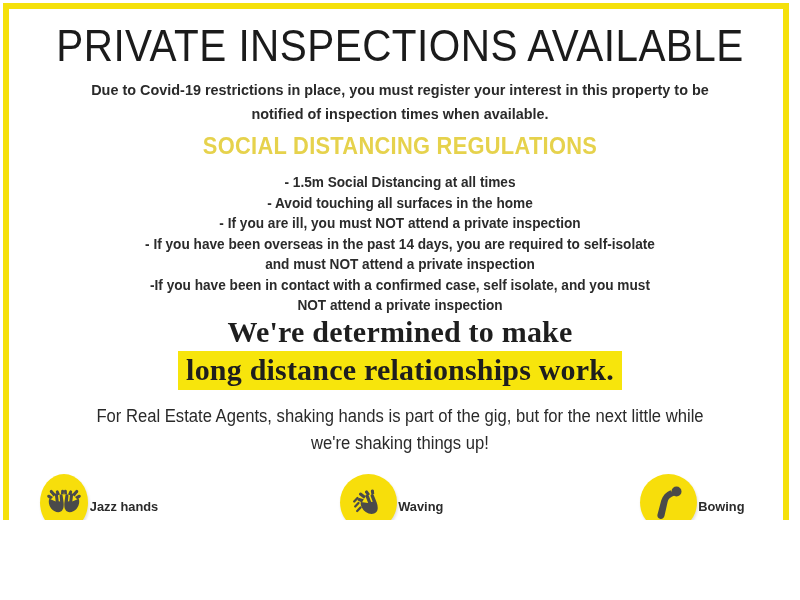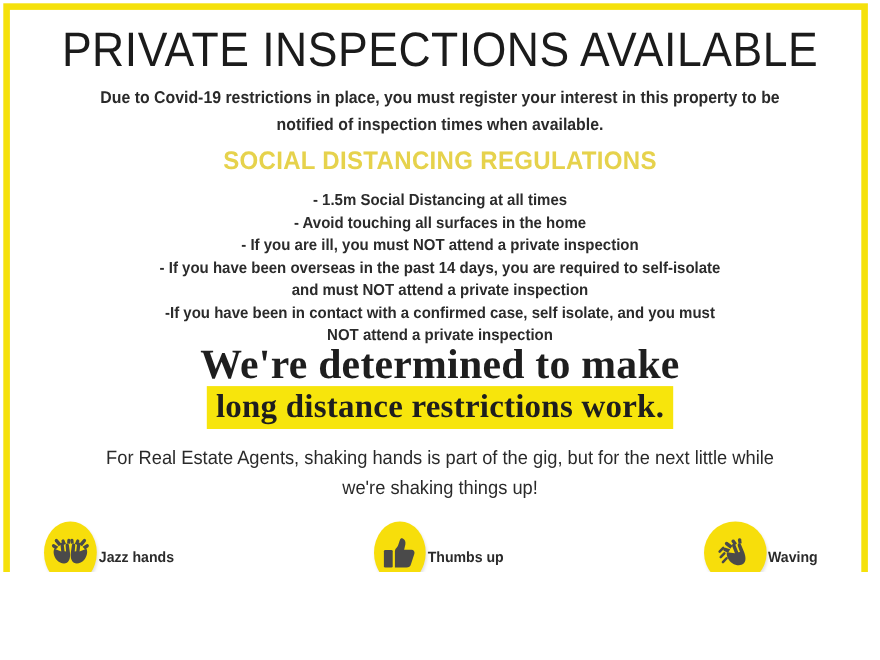--- a/index.html
+++ b/index.html
@@ -95,21 +95,21 @@
     left: 0;
     top: 315px;
     width: 800px;
     text-align: center;
     font-family: "Liberation Serif", "DejaVu Serif", serif;
     font-weight: bold;
     color: #1e1e1e;
   }
   #headline .hl-line1 {
     display: block;
-    font-size: 38px;
+    font-size: 30px;
     line-height: 34px;
     letter-spacing: 0.2px;
     white-space: nowrap;
   }
   #headline .hl-line2-wrap {
     display: block;
     margin-top: 2px;
     line-height: 30px;
   }
   #headline .hl-line2 {
@@ -193,21 +193,21 @@
     <div class="rule-line">- If you are ill, you must NOT attend a private inspection</div>
     <div class="rule-line">- If you have been overseas in the past 14 days, you are required to self-isolate</div>
     <div class="rule-line">and must NOT attend a private inspection</div>
     <div class="rule-line">-If you have been in contact with a confirmed case, self isolate, and you must</div>
     <div class="rule-line">NOT attend a private inspection</div>
   </div>
 
   <div id="headline">
     <span class="hl-line1">We're determined to make</span>
     <span class="hl-line2-wrap">
-      <span class="hl-line2">long distance restrictions work.</span>
+      <span class="hl-line2">long distance relationships work.</span>
     </span>
   </div>
 
   <div id="closing">For Real Estate Agents, shaking hands is part of the gig, but for the next little while we're shaking things up!</div>
 
   <div id="gestures">
 
     <div class="gesture">
       <div class="gesture-circle">
         <svg width="36" height="30" viewBox="0 0 36 30" fill="#4A4A4A">
@@ -223,29 +223,20 @@
             <path d="M10.2 4.4 L8.8 0.9 a1.5 1.5 0 0 1 2.7-1.0 L13 3.5z" transform="translate(0,1)"></path>
             <path d="M14 4.2 L14.2 0.8 a1.5 1.5 0 0 1 2.9 0.2 L16.6 4.4z"></path>
             <path d="M3.6 9.6 L0.6 7.2 a1.5 1.5 0 0 1 1.7-2.4 L6 7z"></path>
             <path d="M2.4 8.8 C1 11.5 2 16 4.6 19 C7 21.7 11 23.2 13.8 21.6 C16.4 20 17 16.5 16.6 12.6 L15.6 5.5 a1.5 1.5 0 0 0-3 .3 l.5 5.6 -1.4-.2 -.8-6.6 a1.5 1.5 0 0 0-3 .3 l.8 6.5z"></path>
           </g>
         </svg>
       </div>
       <div class="gesture-label">Jazz hands</div>
     </div>
 
-    <div class="gesture">
-      <div class="gesture-circle">
-        <svg width="32" height="31" viewBox="0 0 32 31" fill="#4A4A4A">
-          <rect x="1" y="13" width="8" height="16" rx="1.2"></rect>
-          <path d="M11 29 h10.5 c2.2 0 3.6-1.1 4.1-3 l3.1-9.6 c.6-2-.6-3.6-2.7-3.6 h-6.6 l1.1-4.9 c.5-2.3-.4-4.6-2.4-5.4 -1.2-.5-2.1 0-2.5 1.2 l-1.5 4.6 c-.5 1.6-1.4 2.8-2.6 3.8 L11 14z"></path>
-        </svg>
-      </div>
-      <div class="gesture-label">Thumbs up</div>
-    </div>
 
     <div class="gesture">
       <div class="gesture-circle">
         <svg width="34" height="32" viewBox="0 0 34 32" fill="#4A4A4A">
           <g transform="translate(8,3) rotate(-14 12 14)">
             <path d="M5.5 7 L2 2.6 a1.6 1.6 0 0 1 2.4-2.1 L8 5z"></path>
             <path d="M9.6 5 L8 1.2 a1.6 1.6 0 0 1 2.9-1.1 L12.4 4z"></path>
             <path d="M13.8 4.6 L14 1 a1.6 1.6 0 0 1 3.1 .2 L16.6 4.8z"></path>
             <path d="M2.6 10.2 L-.6 7.6 a1.6 1.6 0 0 1 1.9-2.5 L5.2 7.4z"></path>
             <path d="M1.6 9.4 C0.1 12.3 1.2 17.1 4 20.3 C6.6 23.2 10.9 24.8 13.9 23.1 C16.7 21.4 17.3 17.6 16.9 13.4 L15.8 5.8 a1.6 1.6 0 0 0-3.2 .3 l.6 6 -1.5-.2 -.9-7.1 a1.6 1.6 0 0 0-3.2 .3 l.9 7z"></path>
@@ -253,18 +244,27 @@
           <g stroke="#4A4A4A" stroke-width="2.3" stroke-linecap="round">
             <line x1="5.5" y1="11" x2="2.2" y2="14.5"></line>
             <line x1="6.5" y1="16" x2="3.2" y2="19.5"></line>
             <line x1="8.5" y1="20.5" x2="5.2" y2="24"></line>
           </g>
         </svg>
       </div>
       <div class="gesture-label">Waving</div>
     </div>
 
+    <div class="gesture">
+      <div class="gesture-circle">
+        <svg width="30" height="34" viewBox="0 0 30 34" fill="#4A4A4A">
+          <circle cx="22.5" cy="5.5" r="5"></circle>
+          <path d="M16.5 4.2 C12 6 8.6 9.6 7.2 14.5 L3.5 28.5 c-.6 2.2 .8 4.2 3 4.4 2 .2 3.6-1.1 4-3.1 L13.6 16 c.5-2.4 2-4.2 4.2-5.2 l2.6-1.2 z"></path>
+        </svg>
+      </div>
+      <div class="gesture-label">Bowing</div>
+    </div>
 
 
 
   </div>
 
 </div>
 
 </body></html>

